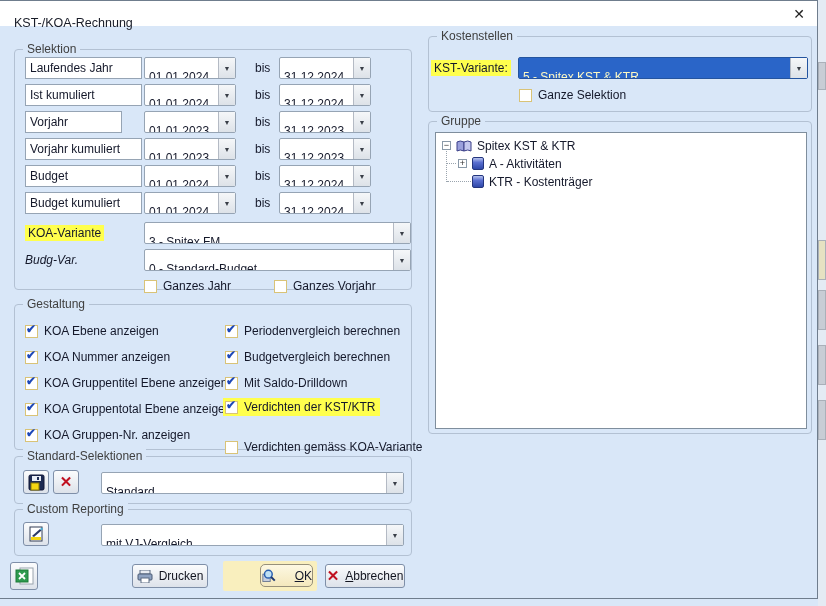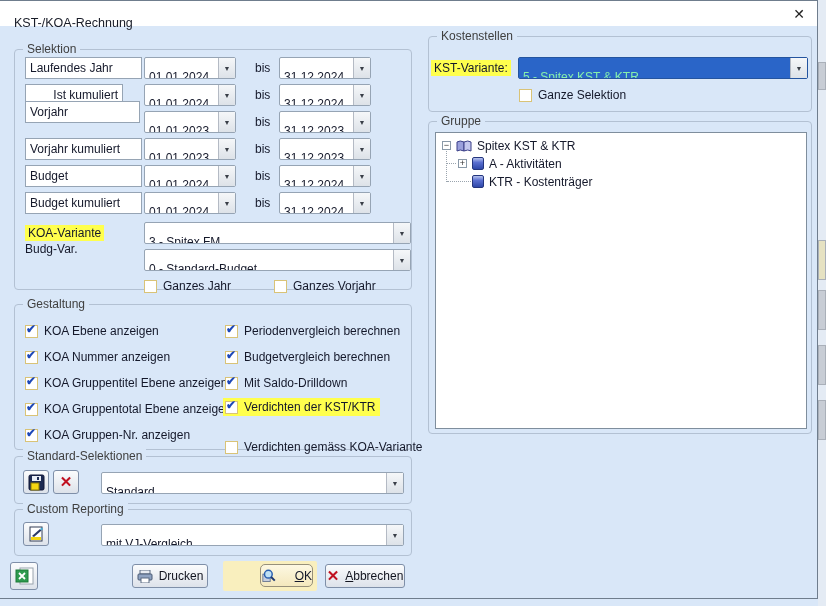--- a/index.html
+++ b/index.html
@@ -36,21 +36,21 @@
   
   .tinput { position:absolute; height:22px; background:#ffffff; border:1px solid #96a4b4;
     padding:0 4px; line-height:20px; white-space:nowrap; overflow:hidden; }
   .combo { position:absolute; height:22px; background:#ffffff; border:1px solid #96a4b4;
     border-radius:2px; display:flex; }
   .combo .combo-text { flex:1; padding:9px 4px; line-height:20px; white-space:nowrap; overflow:hidden; }
   .combo .combo-btn { width:17px; background:linear-gradient(#f5f7f9,#dde2e8);
     border-left:1px solid #b4bac4; display:flex; align-items:center; justify-content:center;
     font-size:7px; color:#3a3f48; }
   .combo.focused { border-color:#24549f; }
-  .combo.focused .combo-text { background:#2a65c8; color:#86efac; }
+  .combo.focused .combo-text { background:#2a65c8; color:#fef9c3; }
 
   .lbl { position:absolute; line-height:22px; white-space:nowrap; }
   .hl { background:#ffff4d; padding:1px 3px; }
 
   
   .cb { position:absolute; display:inline-flex; align-items:center; gap:6px; height:16px; }
   .cb-box { width:13px; height:13px; background:#ffffff; border:1px solid #d9c377;
     position:relative; flex:0 0 auto; }
   .cb-check { position:absolute; left:0px; top:-4px; font-size:12px; font-weight:bold; color:#1d48b8; }
   .cb-label { white-space:nowrap; }
@@ -112,32 +112,32 @@
     <div class="combo" style="left:129px;top:7px;width:92px;">
       <span class="combo-text">01.01.2024</span>
       <span class="combo-btn">▼</span>
     </div>
     <span class="lbl" style="left:240px;top:7px;">bis</span>
     <div class="combo" style="left:264px;top:7px;width:92px;">
       <span class="combo-text">31.12.2024</span>
       <span class="combo-btn">▼</span>
     </div>
 
-    <div class="tinput" style="left:10px;top:34px;width:98px;text-align:right;">Ist kumuliert</div>
+    <div class="tinput" style="left:10px;top:34px;width:117px;">Ist kumuliert</div>
     <div class="combo" style="left:129px;top:34px;width:92px;">
       <span class="combo-text">01.01.2024</span>
       <span class="combo-btn">▼</span>
     </div>
     <span class="lbl" style="left:240px;top:34px;">bis</span>
     <div class="combo" style="left:264px;top:34px;width:92px;">
       <span class="combo-text">31.12.2024</span>
       <span class="combo-btn">▼</span>
     </div>
 
-    <div class="tinput" style="left:10px;top:51px;width:115px;">Vorjahr</div>
+    <div class="tinput" style="left:10px;top:61px;width:97px;">Vorjahr</div>
     <div class="combo" style="left:129px;top:61px;width:92px;">
       <span class="combo-text">01.01.2023</span>
       <span class="combo-btn">▼</span>
     </div>
     <span class="lbl" style="left:240px;top:61px;">bis</span>
     <div class="combo" style="left:264px;top:61px;width:92px;">
       <span class="combo-text">31.12.2023</span>
       <span class="combo-btn">▼</span>
     </div>
 
@@ -173,21 +173,21 @@
       <span class="combo-text">31.12.2024</span>
       <span class="combo-btn">▼</span>
     </div>
 
     <span class="lbl" style="left:10px;top:172px;"><span class="hl">KOA-Variante</span></span>
     <div class="combo" style="left:129px;top:172px;width:267px;">
       <span class="combo-text">3 - Spitex FM</span>
       <span class="combo-btn">▼</span>
     </div>
 
-    <span class="lbl" style="left:10px;top:188px;">Budg-Var.</span>
+    <span class="lbl" style="left:10px;top:199px;font-style:italic;">Budg-Var.</span>
     <div class="combo" style="left:129px;top:199px;width:267px;">
       <span class="combo-text">0 - Standard-Budget</span>
       <span class="combo-btn">▼</span>
     </div>
 
     <span class="cb" style="left:129px;top:228px;">
       <span class="cb-box">
           <span class="cb-check"></span>
         </span>
       <span class="cb-label">Ganzes Jahr</span>

